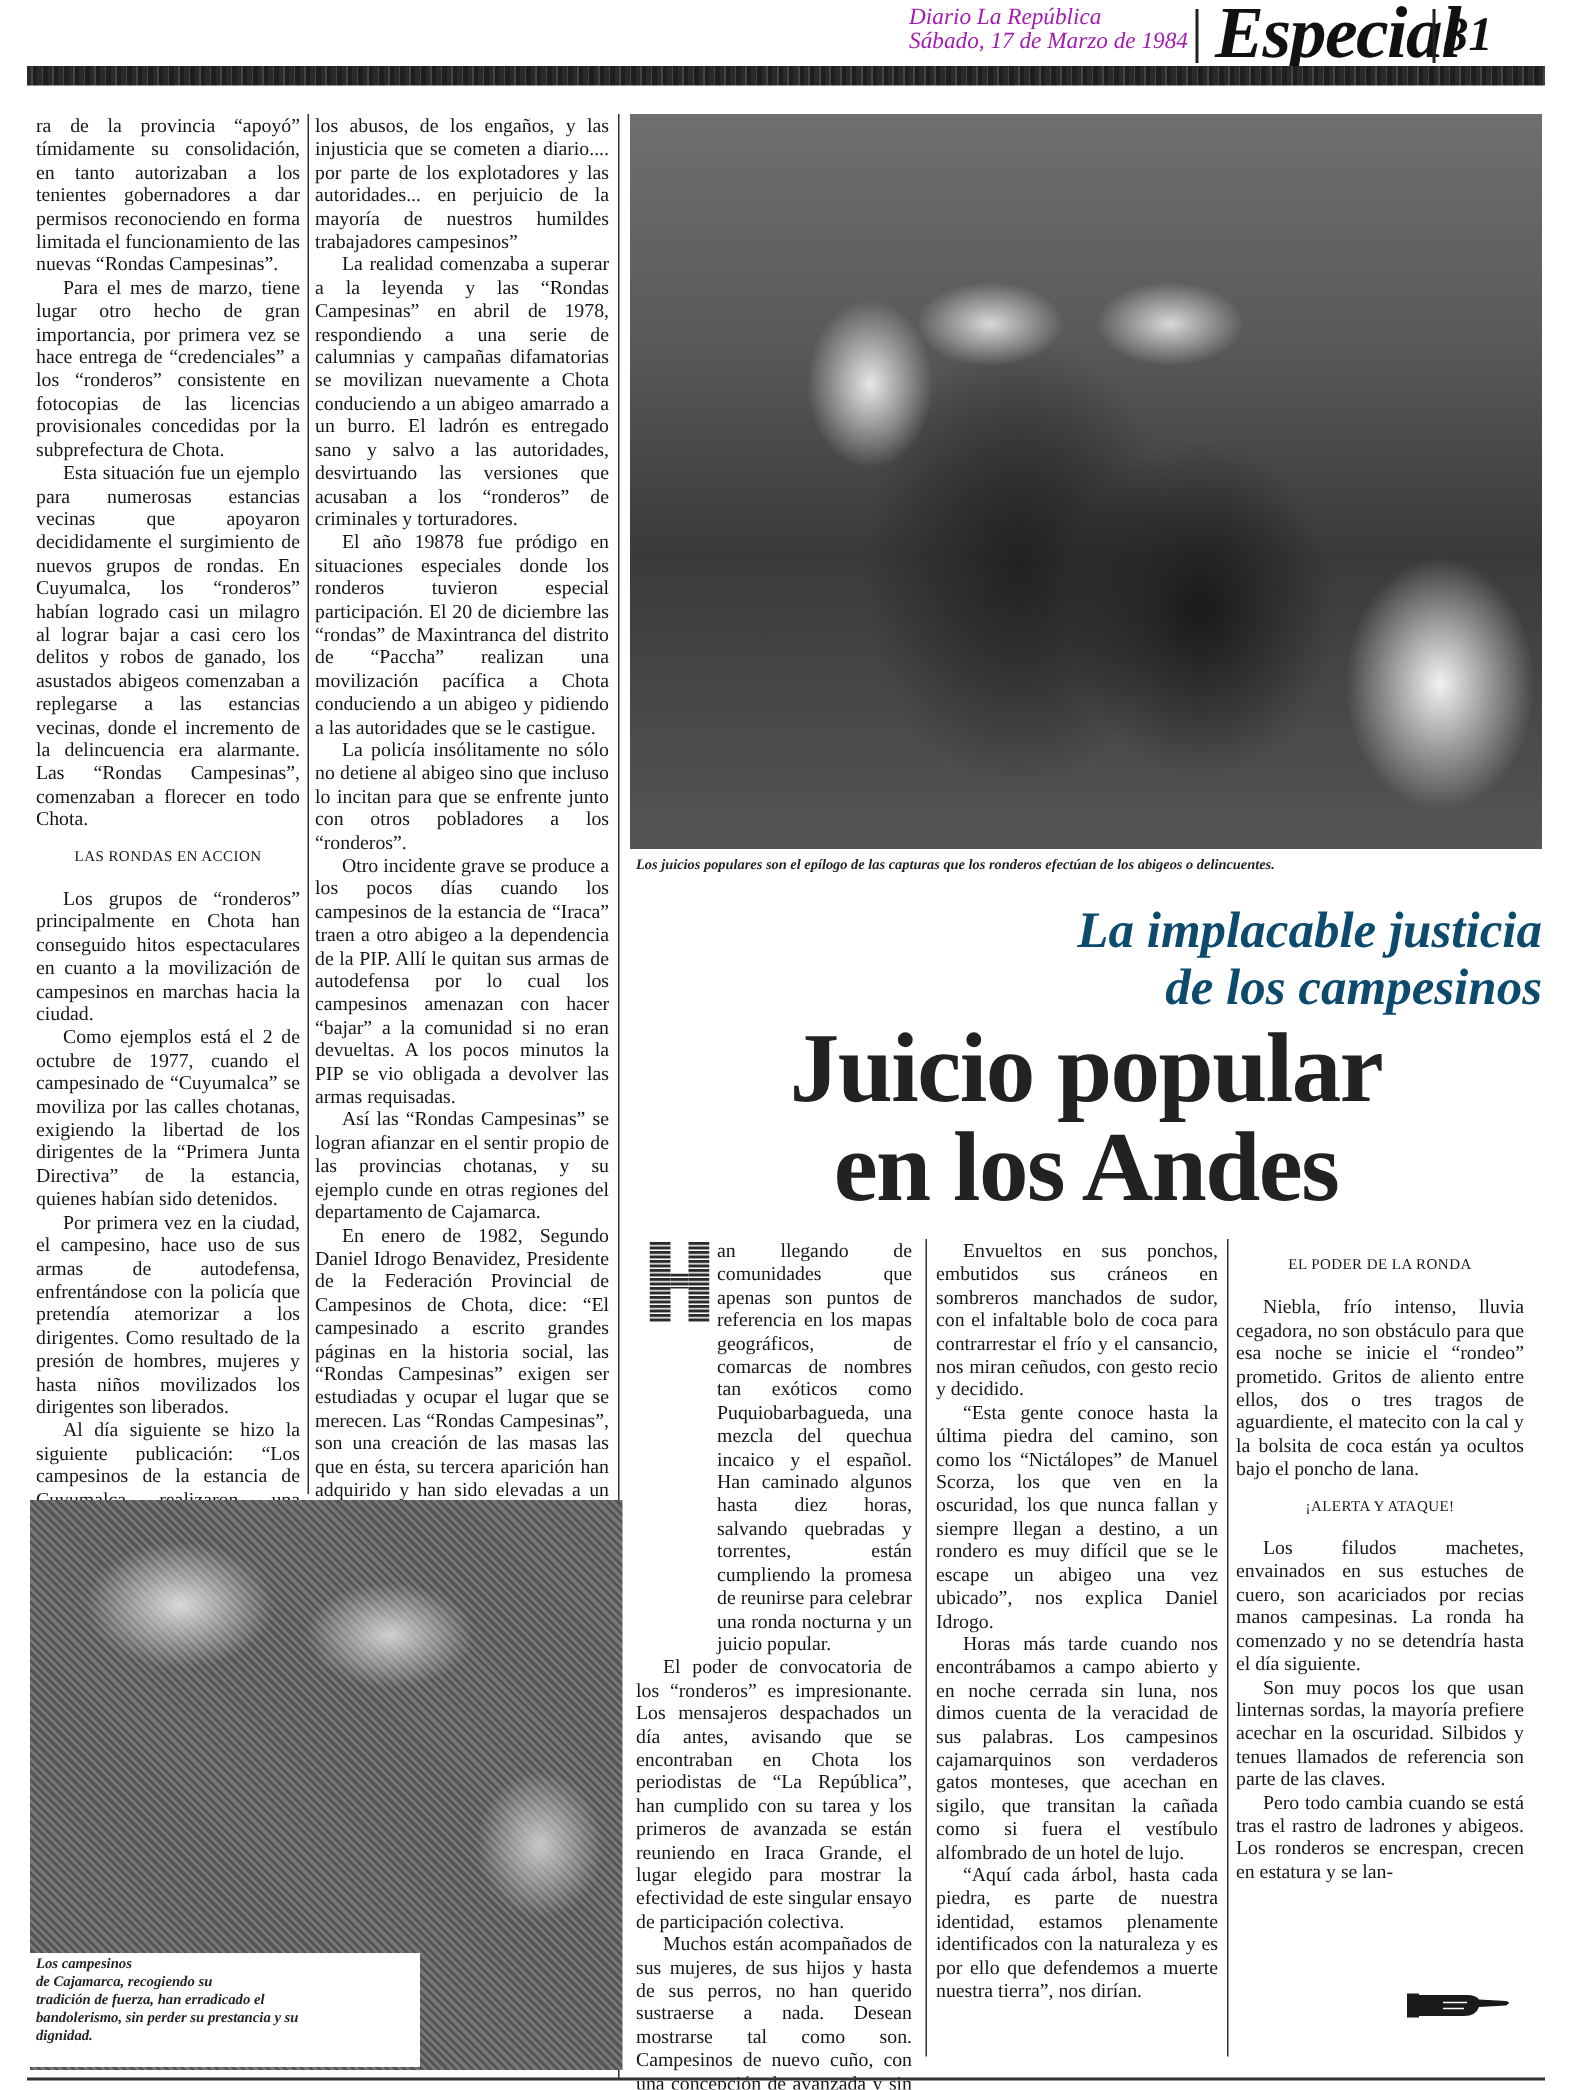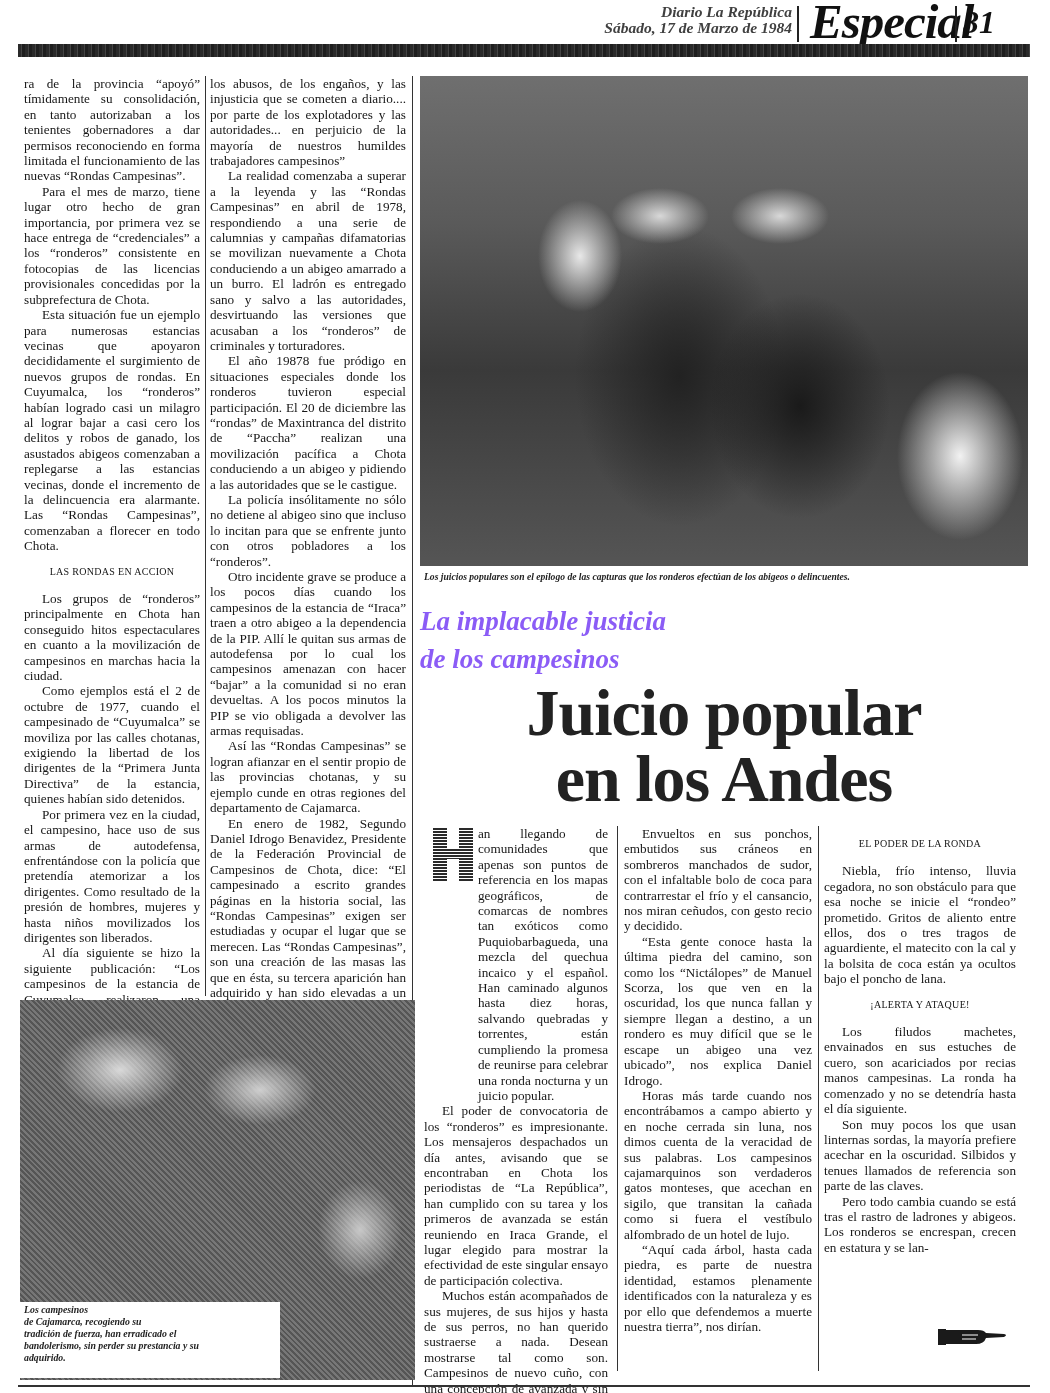--- a/index.html
+++ b/index.html
@@ -1,20 +1,20 @@
 <!DOCTYPE html>
 <html><head>
 <meta charset="utf-8">
 <style>
   html, body { margin:0; padding:0; background:#fff; }
   body { width:1050px; height:1393px; position:relative; overflow:hidden;
          font-family:"Liberation Serif","DejaVu Serif",serif; color:#161616; }
   .abs { position:absolute; }
-  .masthead-left { right:258px; top:4px; text-align:right; font-style:italic; font-weight:bold;
-         font-size:15.5px; line-height:16px; color:#404040; }
+  .masthead-left { right:258px; top:4px; font-style:italic; font-weight:normal;
+         font-size:15.5px; line-height:16px; color:#a21caf; }
   .sec-title { left:810px; top:0px; font-size:49px; font-style:italic; font-weight:bold; line-height:44px;
          letter-spacing:-1px; color:#111; }
   .sec-sep { left:955px; top:6px; width:2px; height:36px; background:#222; }
   .page-num { left:963px; top:0px; font-size:32px; font-style:italic; font-weight:bold; line-height:44px; color:#111; }
   .rule { left:18px; top:44px; width:1012px; height:13px;
           background:repeating-linear-gradient(90deg,#2a2a2a 0 3px,#444 3px 4px,#1e1e1e 4px 7px); }
   .rule-thin { left:18px; top:1385px; width:1012px; height:2px; background:#333; }
 
   .col { position:absolute; font-size:13.2px; line-height:15.4px; text-align:justify; hyphens:manual; }
   .col p { margin:0; text-indent:18px; }
@@ -35,22 +35,22 @@
   .photo-small { left:20px; top:1000px; width:395px; height:380px;
       background:
        radial-gradient(ellipse 80px 50px at 240px 90px,#cfcfcf,transparent 70%),
        radial-gradient(ellipse 90px 60px at 100px 70px,#d9d9d9,transparent 70%),
        radial-gradient(ellipse 60px 70px at 340px 230px,#c8c8c8,transparent 70%),
        repeating-linear-gradient(45deg,#555 0 2px,#777 2px 4px); }
   .cap-main { left:424px; top:571px; font-style:italic; font-weight:bold; font-size:9.6px; color:#222; white-space:nowrap; }
   .cap-small-box { left:20px; top:1302px; width:260px; height:76px; background:#fff; }
   .cap-small { left:24px; top:1304px; width:250px; font-style:italic; font-weight:bold; font-size:9.8px; line-height:12px; color:#222; }
 
-  .kicker { left:420px; top:602px; width:608px; text-align:left; font-style:italic; font-weight:bold;
-      font-size:27px; line-height:38px; color:#8b5cf6; }
+  .kicker { left:420px; top:602px; width:608px; text-align:right; font-style:italic; font-weight:bold;
+      font-size:34px; line-height:38px; color:#0c4a6e; }
   .headline { left:420px; top:680px; width:608px; text-align:center; font-weight:bold;
       font-size:66px; line-height:66px; letter-spacing:-1px; color:#222; }
   .hand { position:absolute; left:938px; top:1327px; width:70px; height:20px; }
 </style>
 </head>
 <body>
 
 <div class="abs masthead-left">
   <div>Diario La República</div>
   <div>Sábado, 17 de Marzo de 1984</div>
@@ -143,16 +143,16 @@
   <path d="M24 8 L40 8 M24 12 L38 12" stroke="#fff" stroke-width="1"></path>
 </svg>
 
 <div class="photo photo-small"></div>
 <div class="abs cap-small-box"></div>
 <div class="abs cap-small">
   <div>Los campesinos</div>
   <div>de Cajamarca, recogiendo su</div>
   <div>tradición de fuerza, han erradicado el</div>
   <div>bandolerismo, sin perder su prestancia y su</div>
-  <div>adquirido.</div>
+  <div>dignidad.</div>
 </div>
 
 <div class="abs rule-thin"></div>
 
 </body></html>

